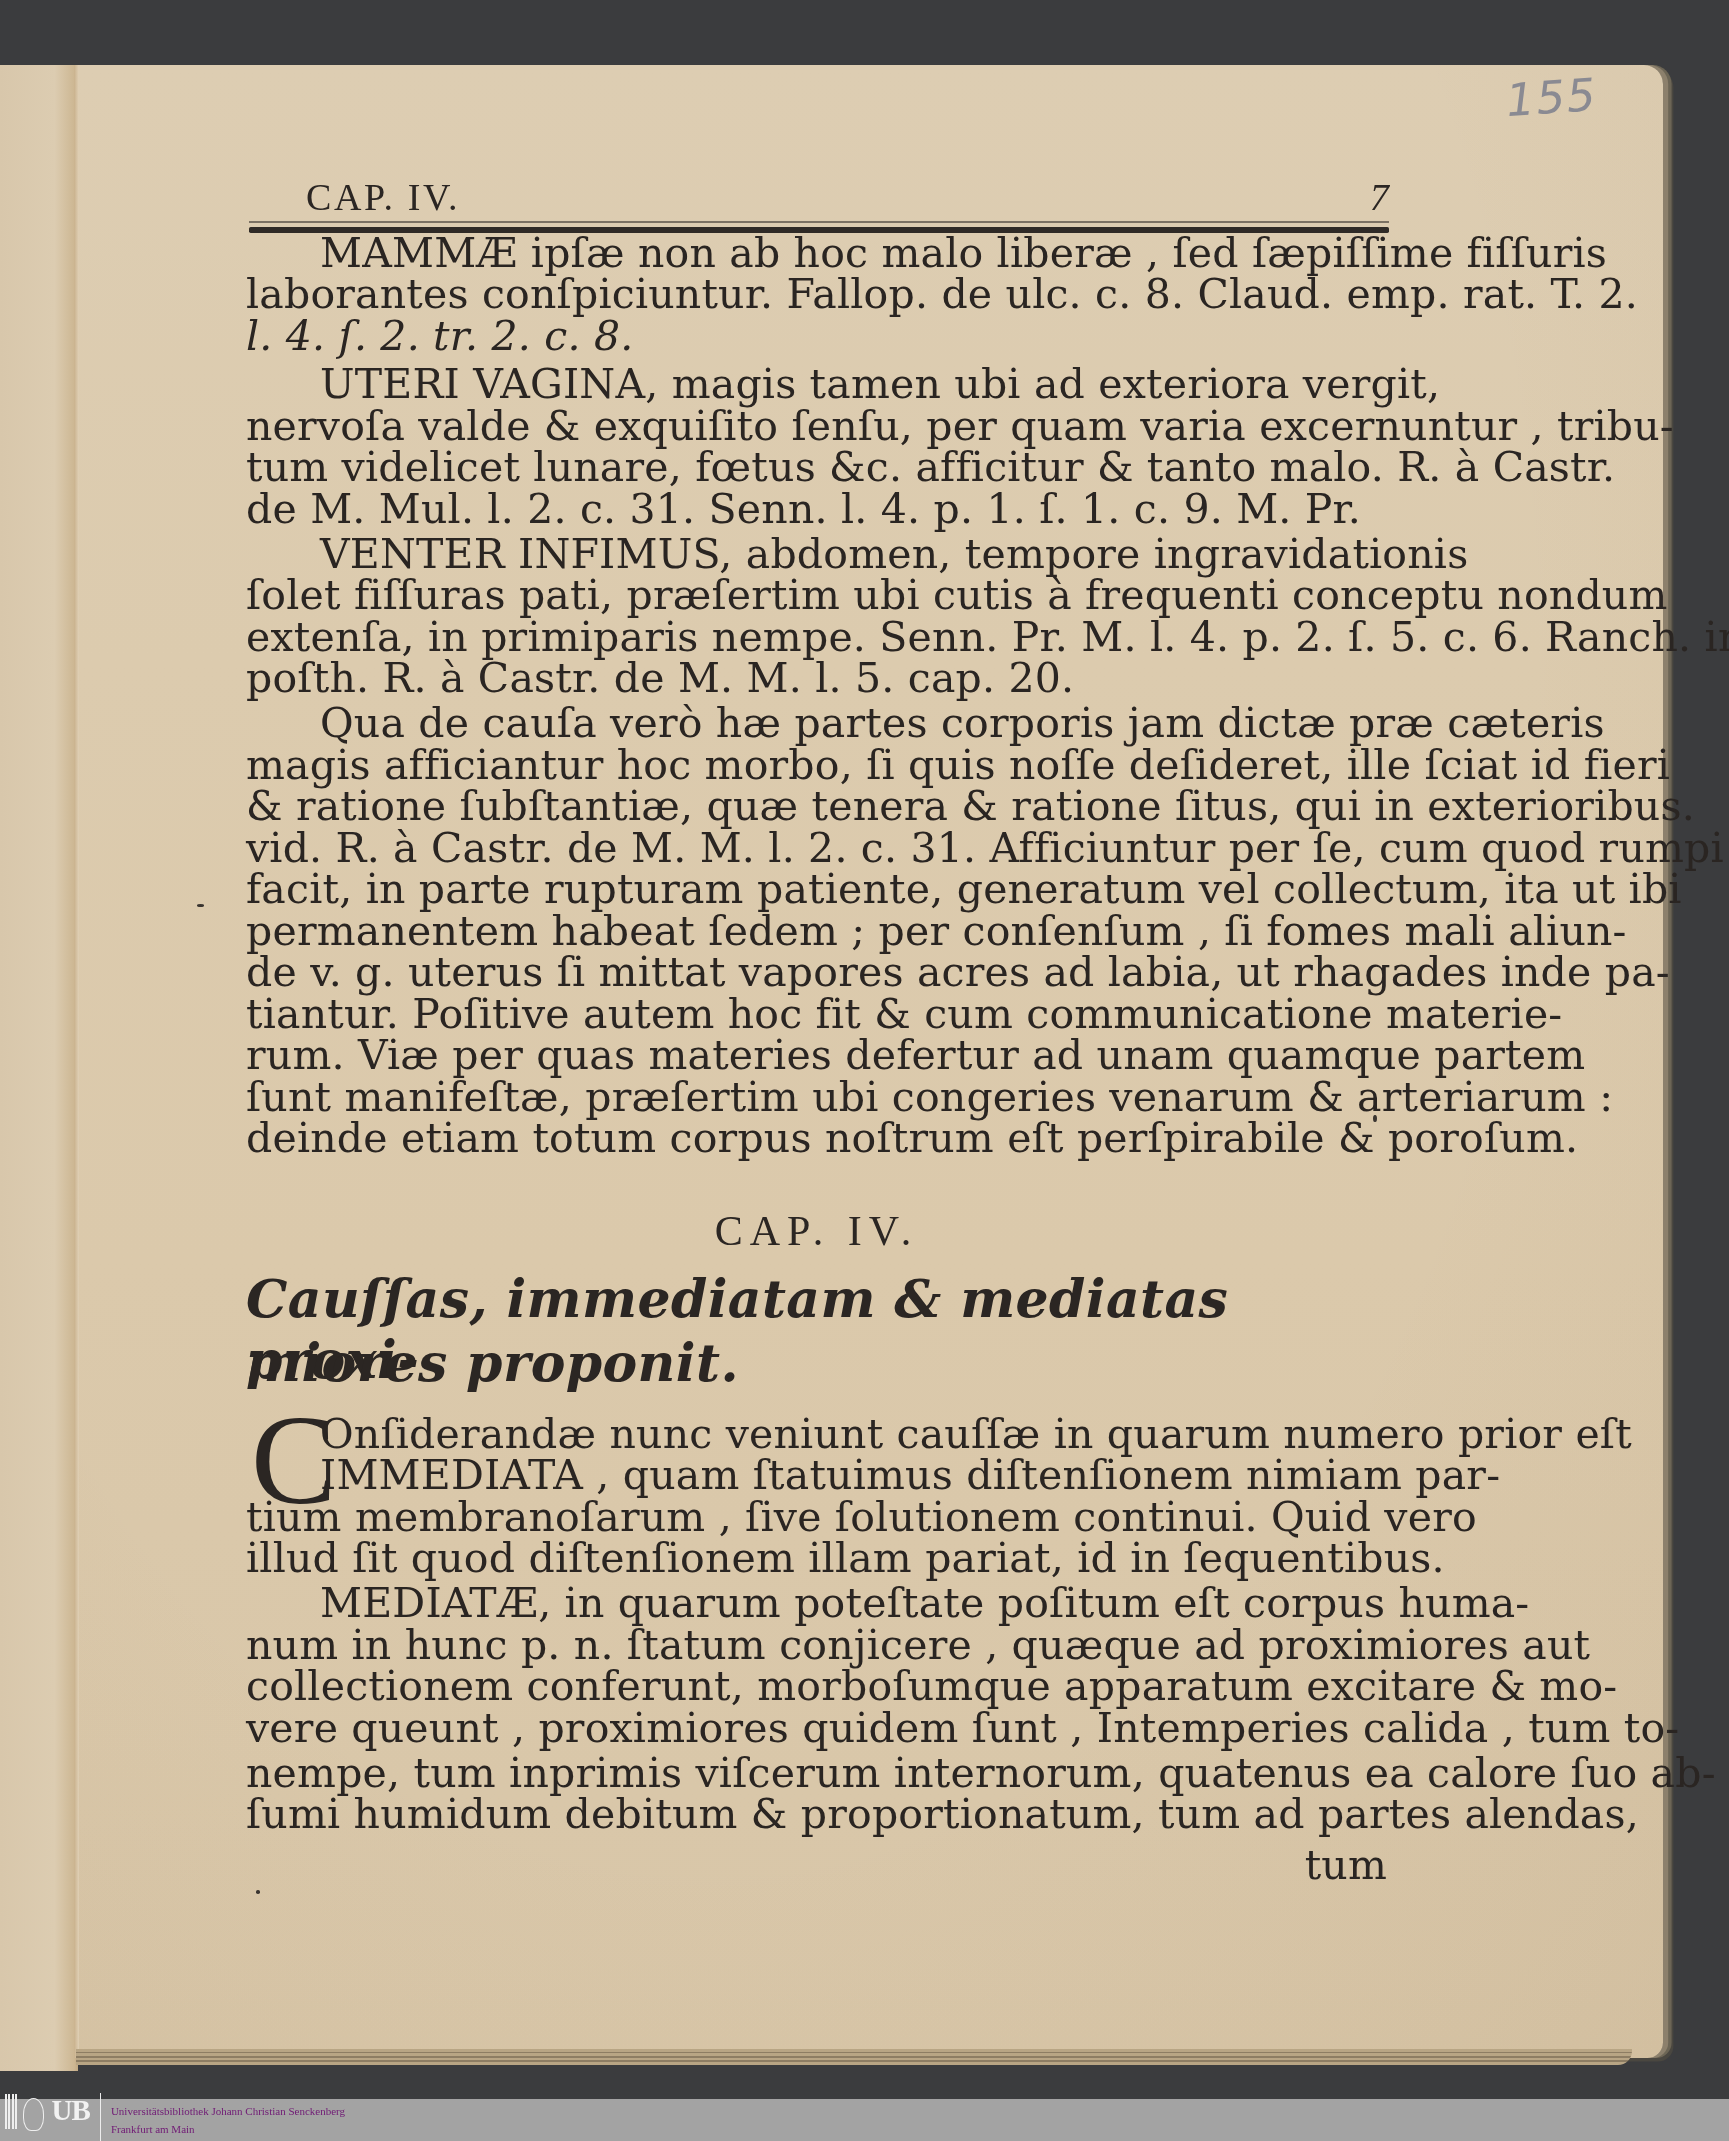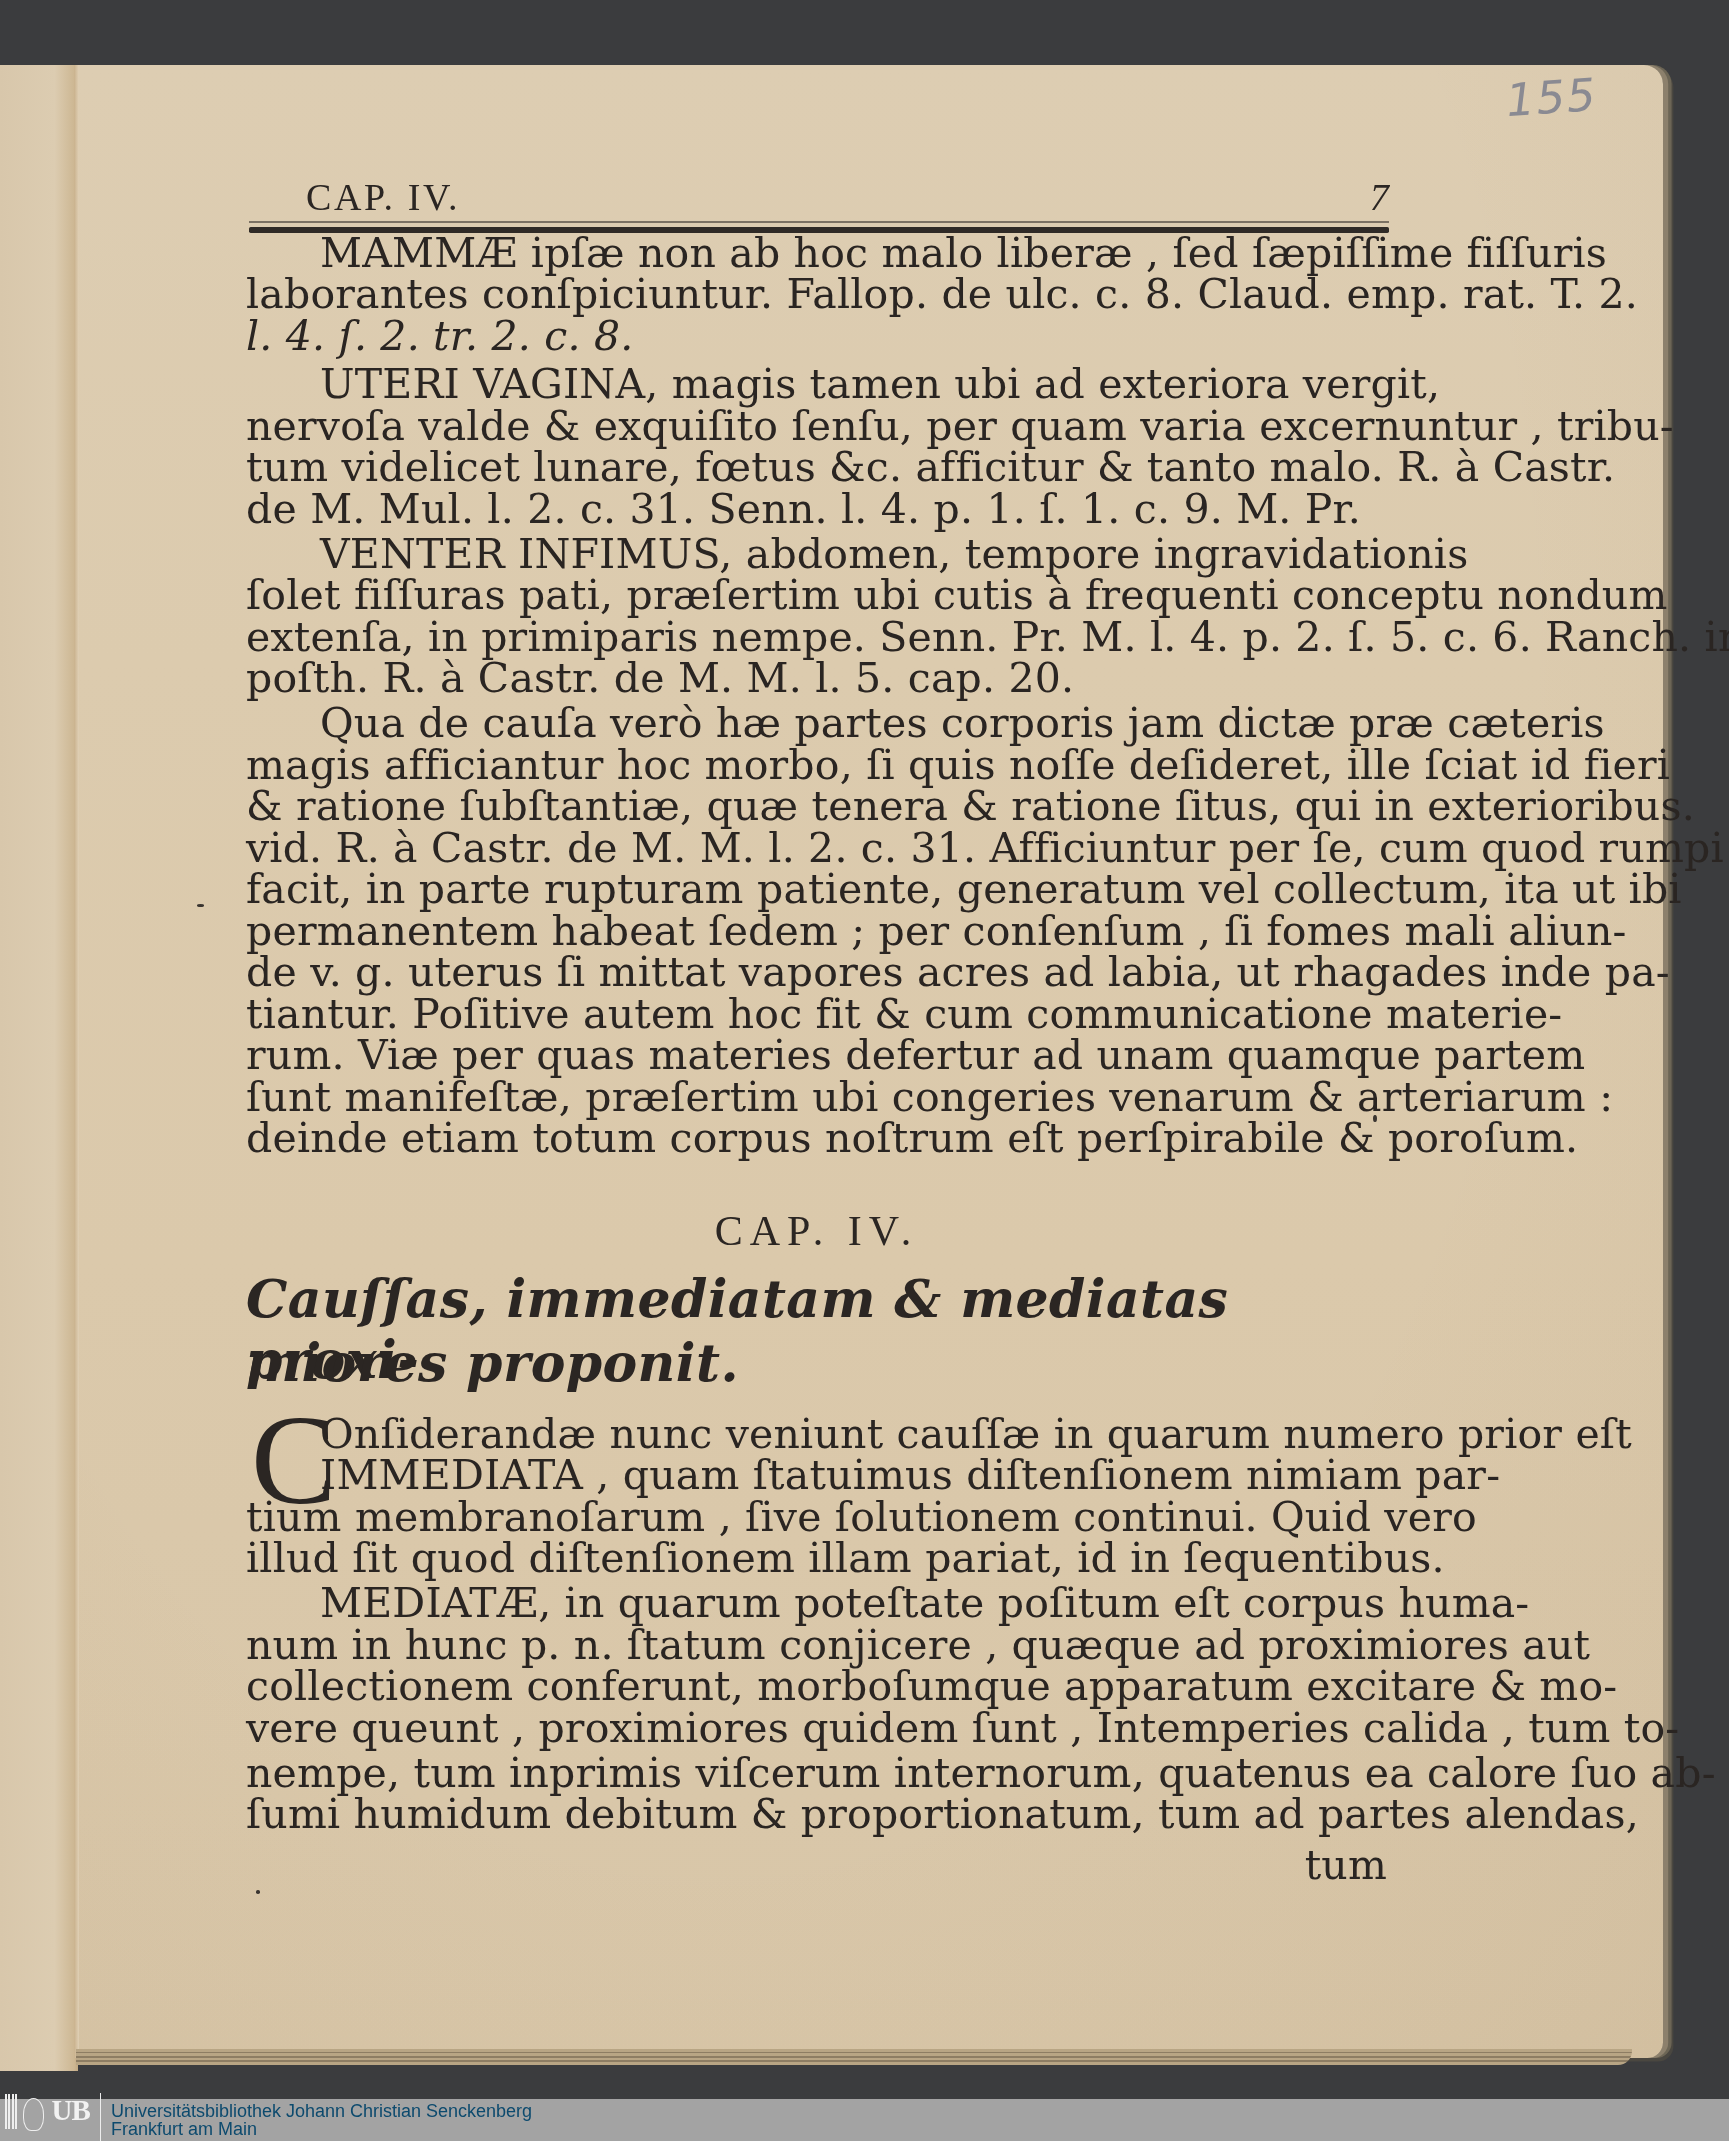--- a/index.html
+++ b/index.html
@@ -91,22 +91,22 @@
     }
     .footer-logo .face {
       position:absolute; left:19px; top:5.2px; width:19px; height:31px;
       border:1.7px solid #efefef; border-radius:50% 50% 40% 40%;
     }
     .footer-logo .ub {
       position:absolute; left:48px; top:1.7px; font-family:"Liberation Serif", serif;
       font-weight:bold; font-size:29px; color:#f2f2f2; letter-spacing:-0.9px;
     }
     .footer-text {
-      margin-left:10.4px; color:#0c4a6e;
-      font-family:Liberation Sans, sans-serif; font-size:18px; line-height:17.3px;
+      margin-left:10.4px; color:#701a75;
+      font-family:Liberation Serif, serif; font-size:11px; line-height:17.3px;
     }
     .speck { position:absolute; background:#3a3530; border-radius:50%; }
   </style>
 </head>
 <body>
 
 <div class="scan-bg"></div>
 <div class="page-left"></div>
 <div class="page"></div>
 <div class="gutter"></div>

